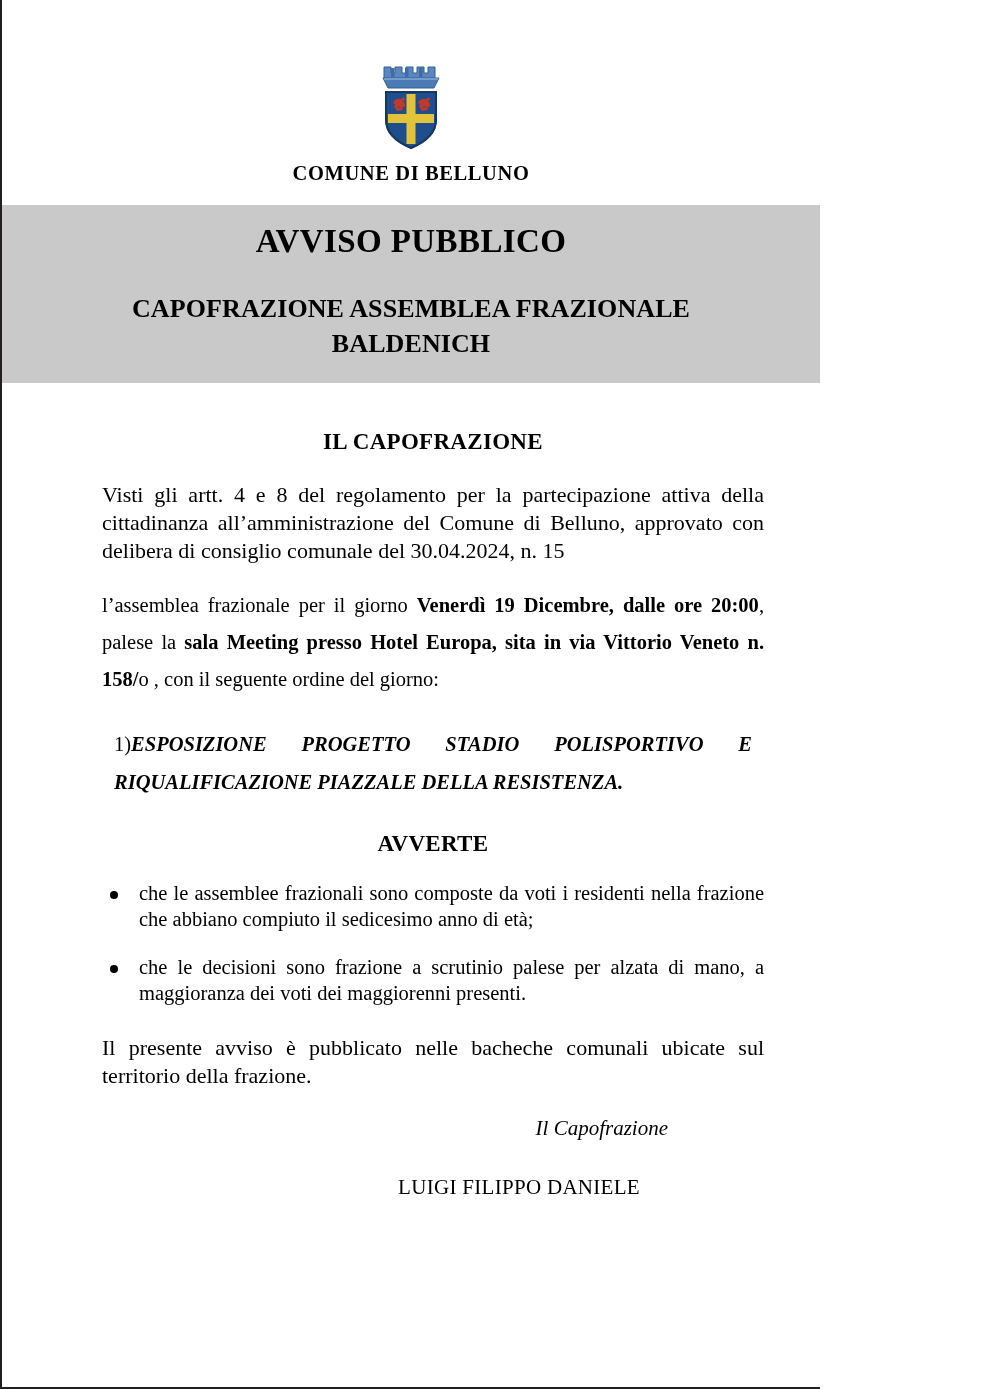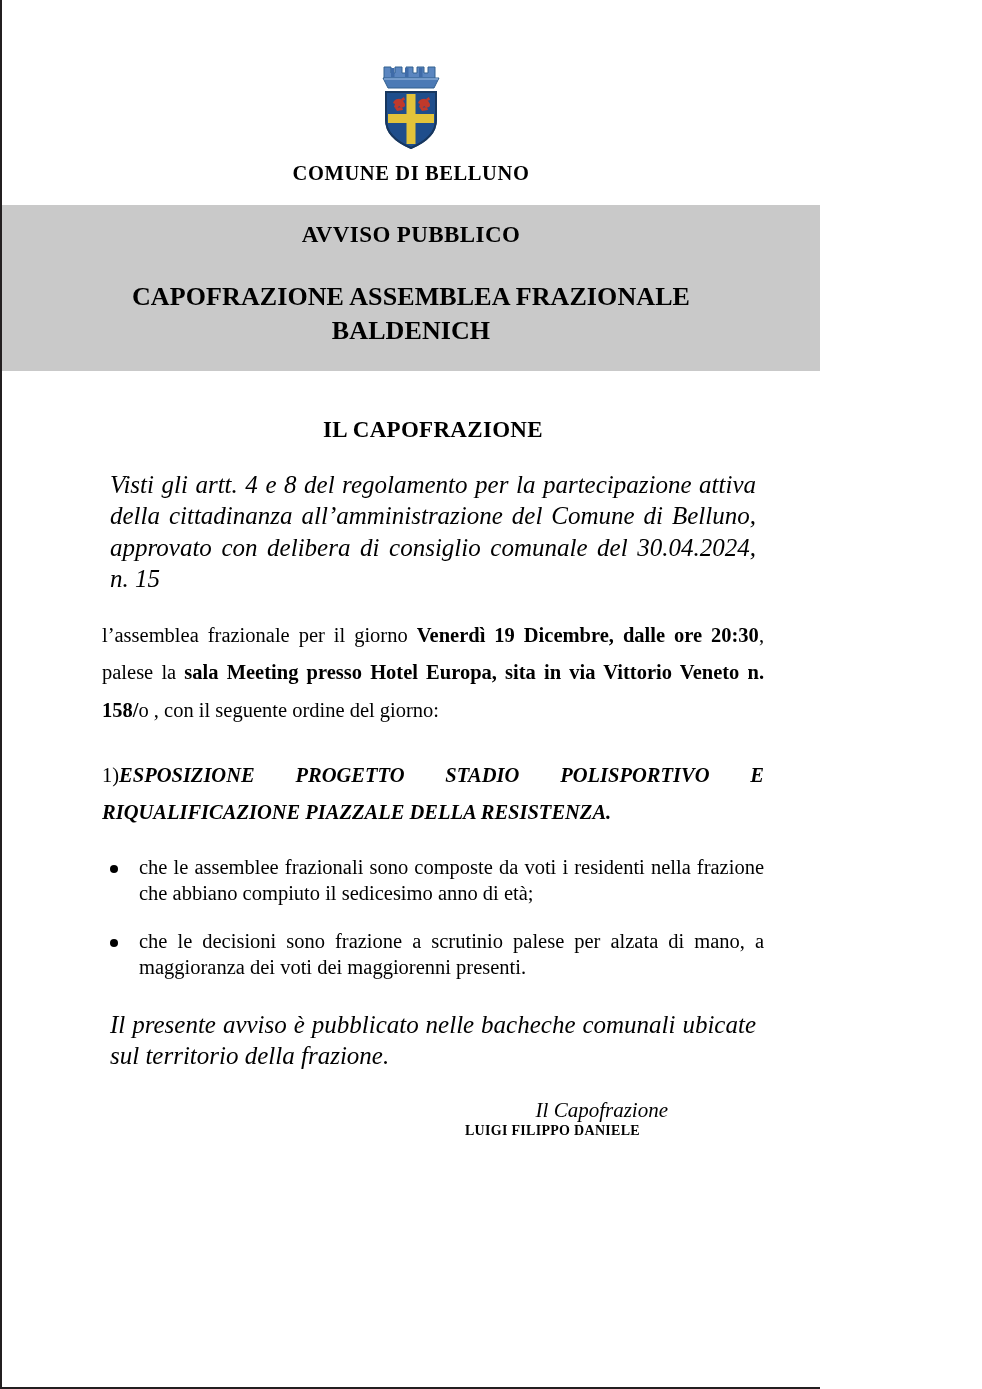--- a/index.html
+++ b/index.html
@@ -47,21 +47,21 @@
   
   .banner {
     margin-top: 20px;
     background: #c9c9c9;
     width: 100%;
     box-sizing: border-box;
     padding: 16px 60px 22px 60px;
     text-align: center;
   }
   .banner-title {
-    font-size: 23px;
+    font-size: 33px;
     font-weight: bold;
     letter-spacing: 0.4px;
     line-height: 1.25;
   }
   .banner-subtitle {
     margin-top: 30px;
     font-size: 26px;
     font-weight: bold;
     line-height: 1.33;
     letter-spacing: 0.1px;
@@ -77,41 +77,40 @@
     text-align: center;
     font-weight: bold;
     font-size: 23px;
     letter-spacing: 0.3px;
   }
   .h-capofrazione { margin-top: 46px; }
   .h-convoca      { margin-top: 36px; }
   .h-avverte      { margin-top: 30px; }
 
   p.para {
-    margin: 8px;
-    font-size: 25px;
+    margin: 0;
+    font-size: 22px;
     line-height: 1.26;
     text-align: justify;
     text-justify: inter-word;
-    font-style: italic;
   }
   p.para-visti  { margin-top: 26px; }
   p.para-closing{ margin-top: 28px; }
 
   p.para-loose {
     margin: 0;
     margin-top: 22px;
     font-size: 20.5px;
     line-height: 1.82;
     text-align: justify;
     text-justify: inter-word;
   }
 
   p.odg {
-    margin: 0;
+    margin: 12px;
     margin-top: 28px;
     font-size: 20.5px;
     line-height: 1.82;
     text-align: justify;
     text-justify: inter-word;
   }
   p.odg .num { font-style: normal; font-weight: normal; }
   p.odg .odg-text { font-style: italic; font-weight: bold; }
 
   ul.notices {
@@ -143,22 +142,23 @@
   .signature {
     margin-top: 26px;
     text-align: right;
     padding-right: 96px;
   }
   .sig-role {
     font-size: 21px;
     font-style: italic;
   }
   .sig-name {
-    font-size: 14px;
-    font-weight: bold;
+    margin-top: 34px;
+    font-size: 21px;
+    font-weight: normal;
     letter-spacing: 0.3px;
     padding-right: 28px;
   }
 
   b { font-weight: bold; }
 </style>
 </head>
 <body>
 
 <div id="page">
@@ -210,24 +210,25 @@
     </div>
   </div>
 
   <div class="content">
 
     <div class="section-heading h-capofrazione">IL CAPOFRAZIONE</div>
 
     <p class="para para-visti">Visti gli artt. 4 e 8 del regolamento per la partecipazione attiva della cittadinanza all’amministrazione del Comune di Belluno, approvato con delibera di consiglio comunale del 30.04.2024, n. 15</p>
 
 
-    <p class="para-loose"><span>l’assemblea frazionale per il giorno </span><b>Venerdì 19 Dicembre, dalle ore 20:30</b><span>, palese la </span><b>sala Meeting presso Hotel Europa, sita in via Vittorio Veneto n. 158/</b><span>o</span><span> , con il seguente ordine del giorno:</span></p>
+    <p class="para-loose"><span>l’assemblea frazionale per il giorno </span><b>Venerdì 19 Dicembre, dalle ore 20:00</b><span>, palese la </span><b>sala Meeting presso Hotel Europa, sita in via Vittorio Veneto n. 158/</b><span>o</span><span> , con il seguente ordine del giorno:</span></p>
 
     <p class="odg"><span class="num">1)</span><span class="odg-text">ESPOSIZIONE PROGETTO STADIO POLISPORTIVO E RIQUALIFICAZIONE PIAZZALE DELLA RESISTENZA.</span></p>
 
+    <div class="section-heading h-avverte">AVVERTE</div>
 
     <ul class="notices">
       <li>
         <span class="dot"></span>
         <span>che le  assemblee frazionali sono composte da voti i residenti nella frazione che abbiano compiuto il sedicesimo anno di età;</span>
       </li>
       <li>
         <span class="dot"></span>
         <span>che le decisioni sono frazione a scrutinio palese per alzata di mano, a maggioranza dei voti dei maggiorenni presenti.</span>
       </li>

